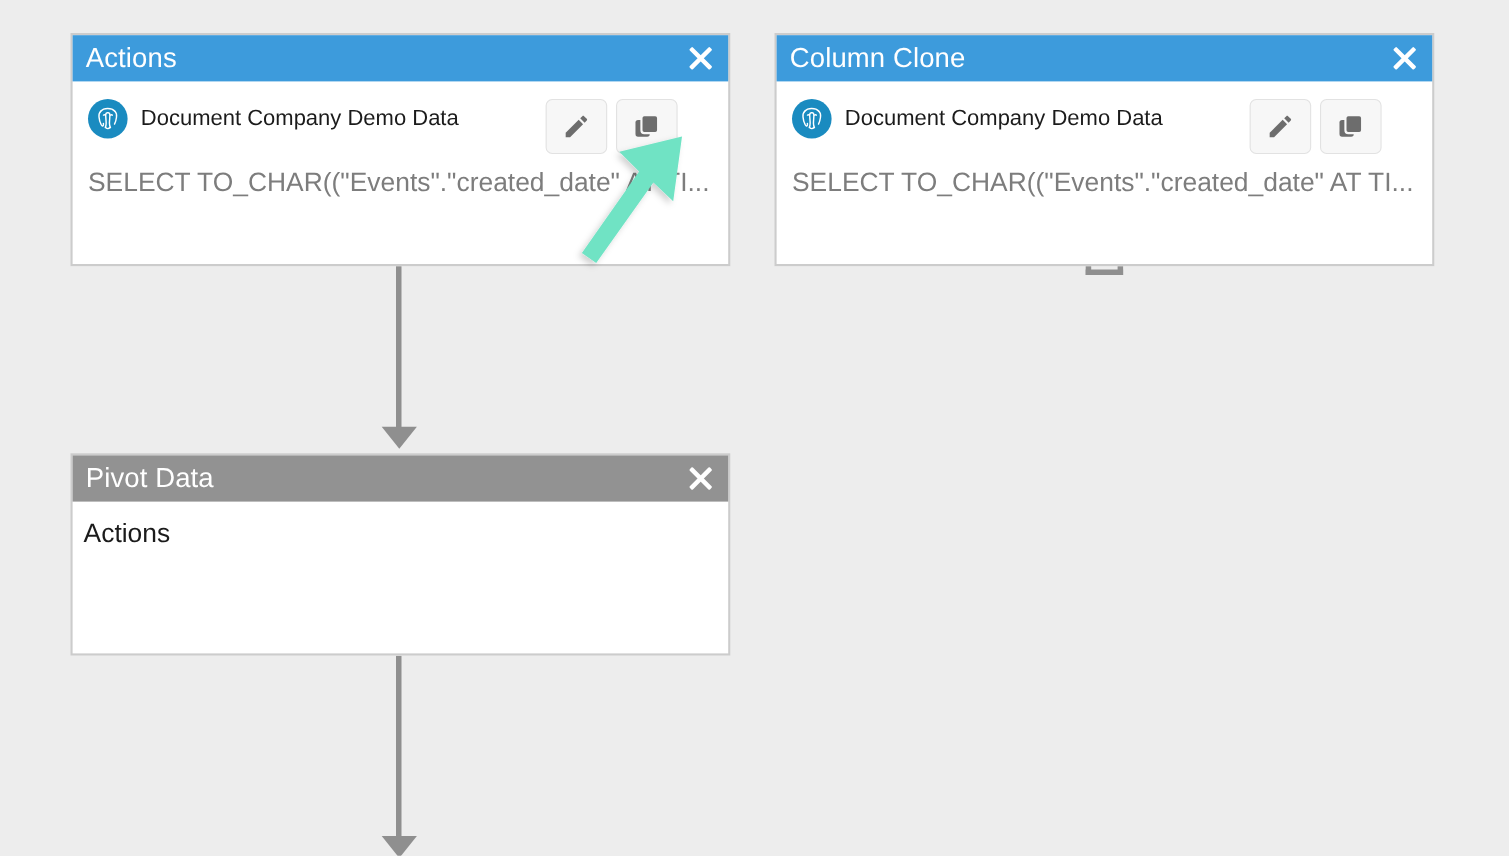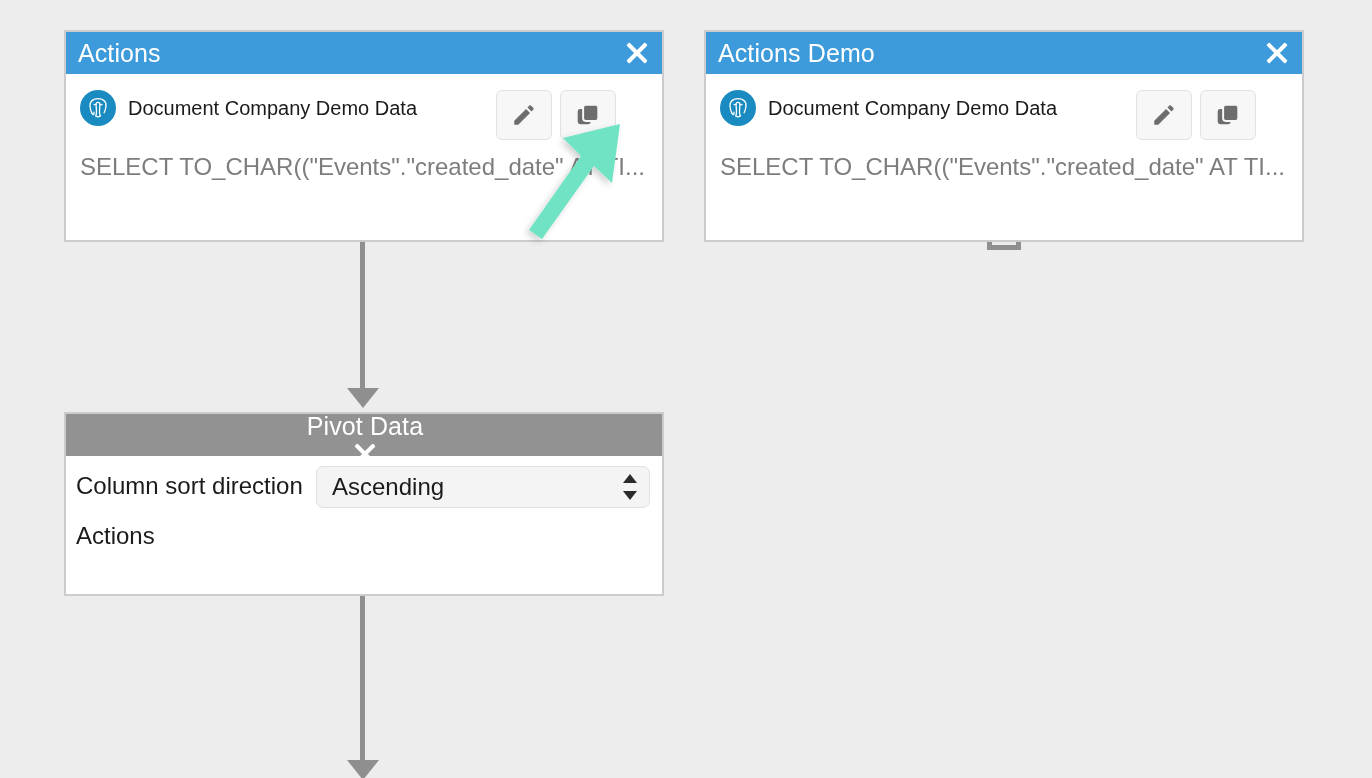--- a/index.html
+++ b/index.html
@@ -35,21 +35,21 @@
 
   .node-header {
     height: 42px;
     display: flex;
     align-items: center;
     justify-content: space-between;
     padding: 0 10px 0 12px;
     box-sizing: border-box;
   }
   .node-header.blue  { background: #3d9bdc; }
-  .node-header.gray  { background: #929292; flex-direction: column; }
+  .node-header.gray  { background: #929292; }
 
   .node-title {
     color: #ffffff;
     font-size: 25px;
     font-weight: 400;
     letter-spacing: 0.1px;
     line-height: 1;
     white-space: nowrap;
   }
 
@@ -281,21 +281,21 @@
             </svg>
           </span>
         </span>
       </div>
       <div class="sql-preview">SELECT TO_CHAR(("Events"."created_date" AT TI...</div>
     </div>
   </div>
 
   <div class="node" style="left:672px; top:30px; width:600px; height:212px;">
     <div class="node-header blue">
-      <span class="node-title">Actions Demo</span>
+      <span class="node-title">Column Clone</span>
       <span class="close-btn"></span>
     </div>
     <div class="node-body">
       <div class="ds-row">
         <span class="pg-icon">
           <svg width="36" height="36" viewBox="0 0 36 36">
             <g fill="none" stroke="#ffffff" stroke-width="1.3" stroke-linecap="round" stroke-linejoin="round">
               <path d="M11.7 11.0c-1.3 1.1-1.9 3.0-1.7 5.2 .2 2.6 1.0 5.3 2.0 7.2 .5 1.0 1.3 1.4 1.8 .9 .4-.4 .3-1.3 .2-2.1"></path>
               <path d="M24.4 11.1c1.4 1.2 1.8 3.3 1.5 5.5-.3 2.4-1.0 4.7-1.8 6.2"></path>
               <path d="M11.7 11.0c1.3-1.6 3.6-2.4 6.2-2.4 2.7 0 5.1 .8 6.5 2.5"></path>
@@ -327,30 +327,20 @@
     </div>
   </div>
 
   <div class="node" style="left:32px; top:412px; width:600px; height:184px;">
     <div class="node-header gray">
       <span class="node-title">Pivot Data</span>
       <span class="close-btn"></span>
     </div>
     <div class="pivot-body">
 
-      <div class="pivot-row">
-        <span class="pivot-label">Column sort direction</span>
-        <span class="select-box">
-          <span>Ascending</span>
-          <span class="stepper">
-            <i class="up"></i>
-              <i class="down"></i>
-          </span>
-        </span>
-      </div>
 
       <div class="pivot-row">
         <span class="pivot-label">Actions</span>
       </div>
 
     </div>
   </div>
 
   <div id="annotation-arrow">
     <svg width="130" height="130" viewBox="0 0 130 130">

